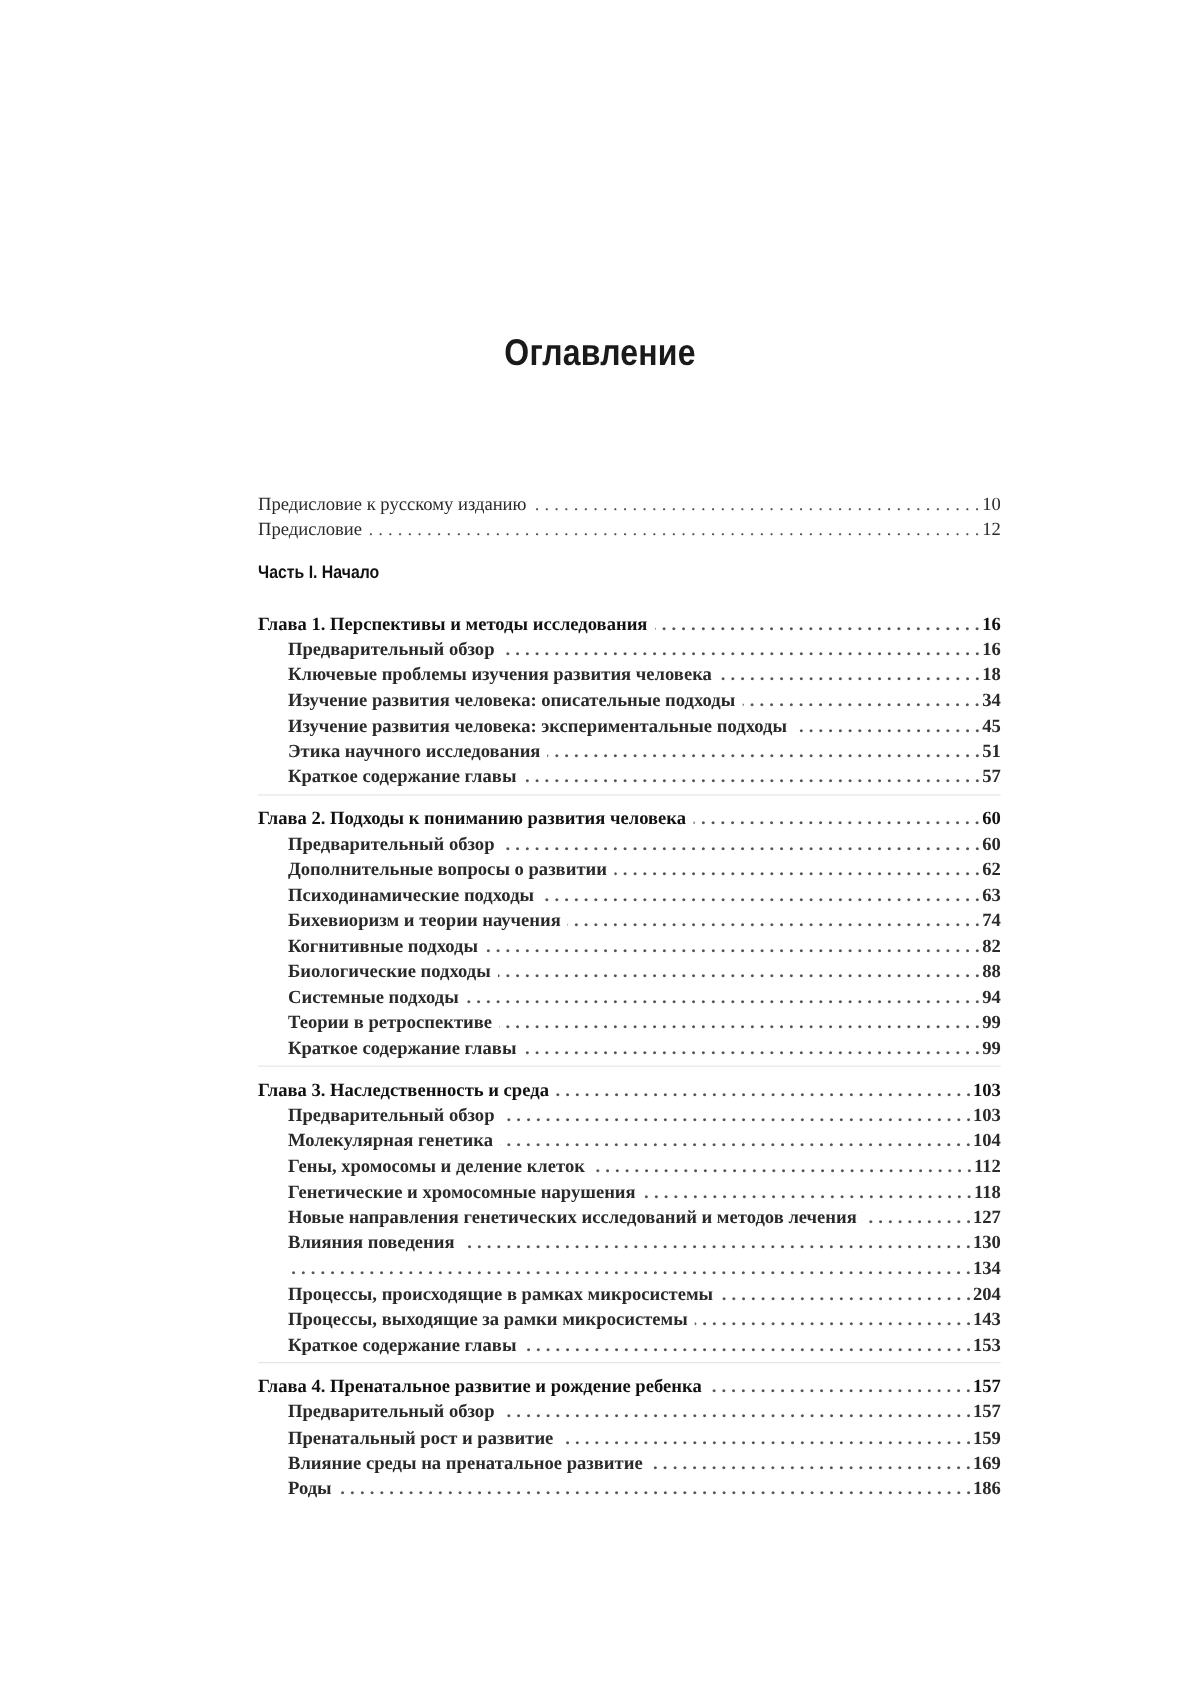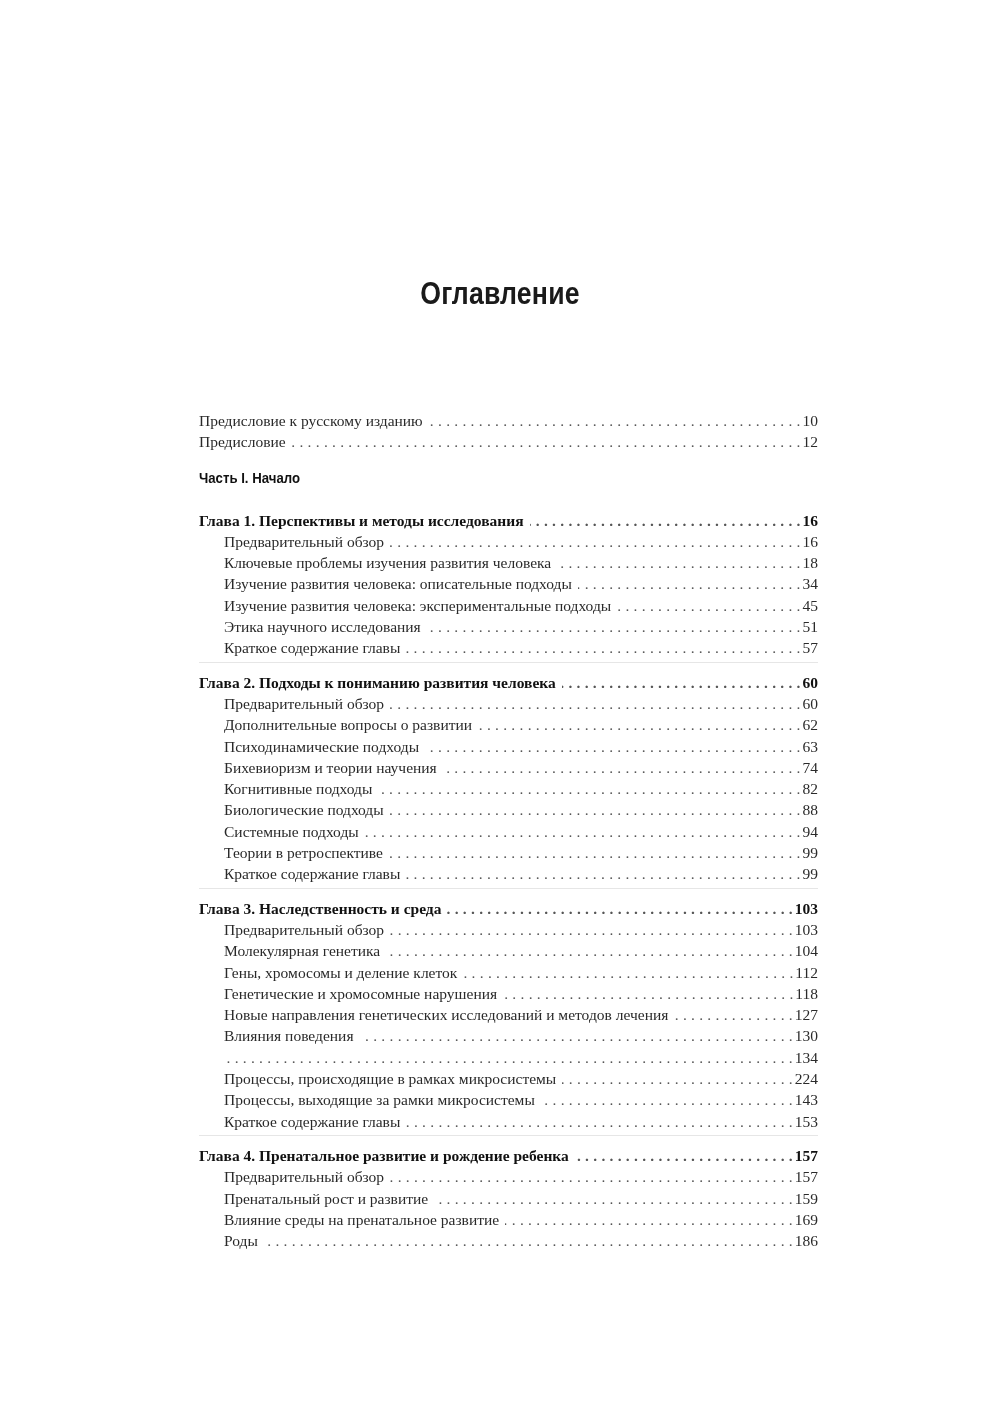--- a/index.html
+++ b/index.html
@@ -7,41 +7,41 @@
   .page { position: absolute; left: 0; top: 0; width: 1000px; height: 1415px; background: #ffffff; }
   .title {
     position: absolute; left: 0; width: 1000px; top: 276px;
     text-align: center;
     font-family: "Liberation Sans", sans-serif;
     font-weight: bold; font-size: 31px; color: #1a1a1a;
     transform: scaleX(0.86); transform-origin: center;
     letter-spacing: 0.2px;
   }
   .toc {
-    position: absolute; left: 199px; width: 619px; top: 410px;
+    position: absolute; left: 215px; width: 619px; top: 410px;
     font-family: "Liberation Serif", serif; color: #2a2a2a;
   }
   .row {
     display: flex; align-items: baseline;
     height: 21.3px; line-height: 21.3px;
     font-size: 15.5px; white-space: nowrap;
   }
   .row .label { flex: 0 0 auto; padding-right: 6px; }
   .row .leader {
     flex: 1 1 auto; overflow: hidden; height: 21.3px;
     color: #555; letter-spacing: 3.4px; text-align: right;
     direction: rtl;
   }
   .row .leader::before {
     content: ". . . . . . . . . . . . . . . . . . . . . . . . . . . . . . . . . . . . . . . . . . . . . . . . . . . . . . . . . . . . . . . . . . . . . . . . . . . . . . . . . . . . . . . . . . . . . . . . . . . .";
     letter-spacing: 0;
     word-spacing: 0.4px;
   }
   .row .page-num { flex: 0 0 auto; padding-left: 2px; text-align: left; }
-  .row.sub { padding-left: 25px; }
+  .row.sub { padding-left: 25px; font-weight: bold; }
   .row.chapter { font-weight: bold; color: #111; }
   .part {
     font-family: "Liberation Sans", sans-serif; font-weight: bold;
     font-size: 15px; color: #111;
     margin-top: 12px; height: 26px; line-height: 26px;
     transform: scaleX(0.88); transform-origin: left;
   }
   .chapter-block { margin-top: 6px; padding-top: 3px; }
   .chapter-block.first { margin-top: 16px; }
   .sep { height: 0; border-top: 1px solid #e6e6e6; margin: 3px 0 0 0; }
@@ -194,21 +194,21 @@
             <span class="leader"></span>
             <span class="page-num">130</span>
           </div>
           <div class="row sub">
             <span class="leader"></span>
             <span class="page-num">134</span>
           </div>
           <div class="row sub">
             <span class="label">Процессы, происходящие в рамках микросистемы</span>
             <span class="leader"></span>
-            <span class="page-num">224</span>
+            <span class="page-num">204</span>
           </div>
           <div class="row sub">
             <span class="label">Процессы, выходящие за рамки микросистемы</span>
             <span class="leader"></span>
             <span class="page-num">143</span>
           </div>
           <div class="row sub">
             <span class="label">Краткое содержание главы</span>
             <span class="leader"></span>
             <span class="page-num">153</span>

